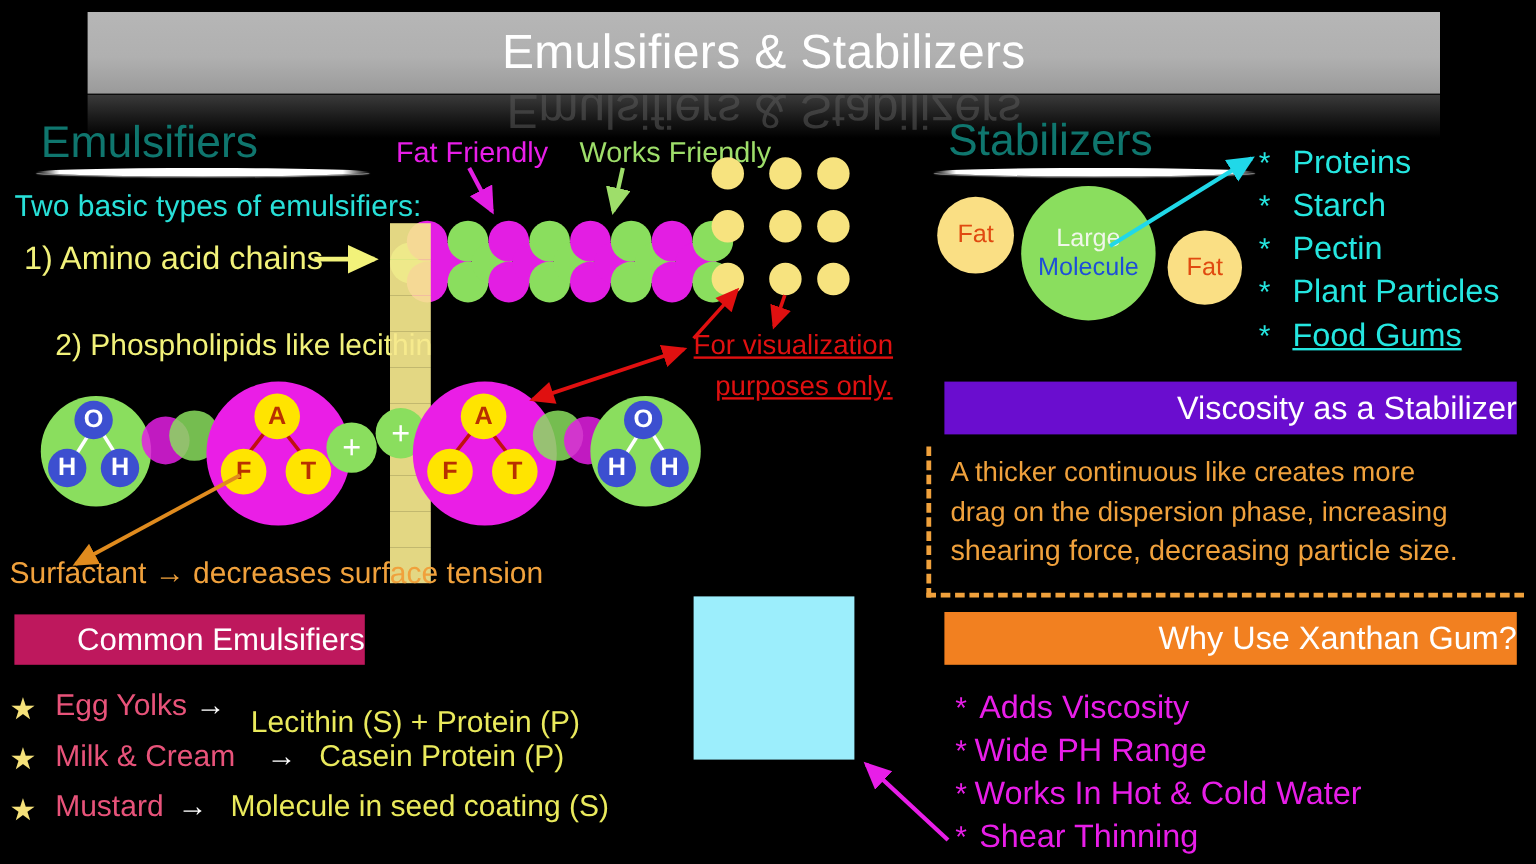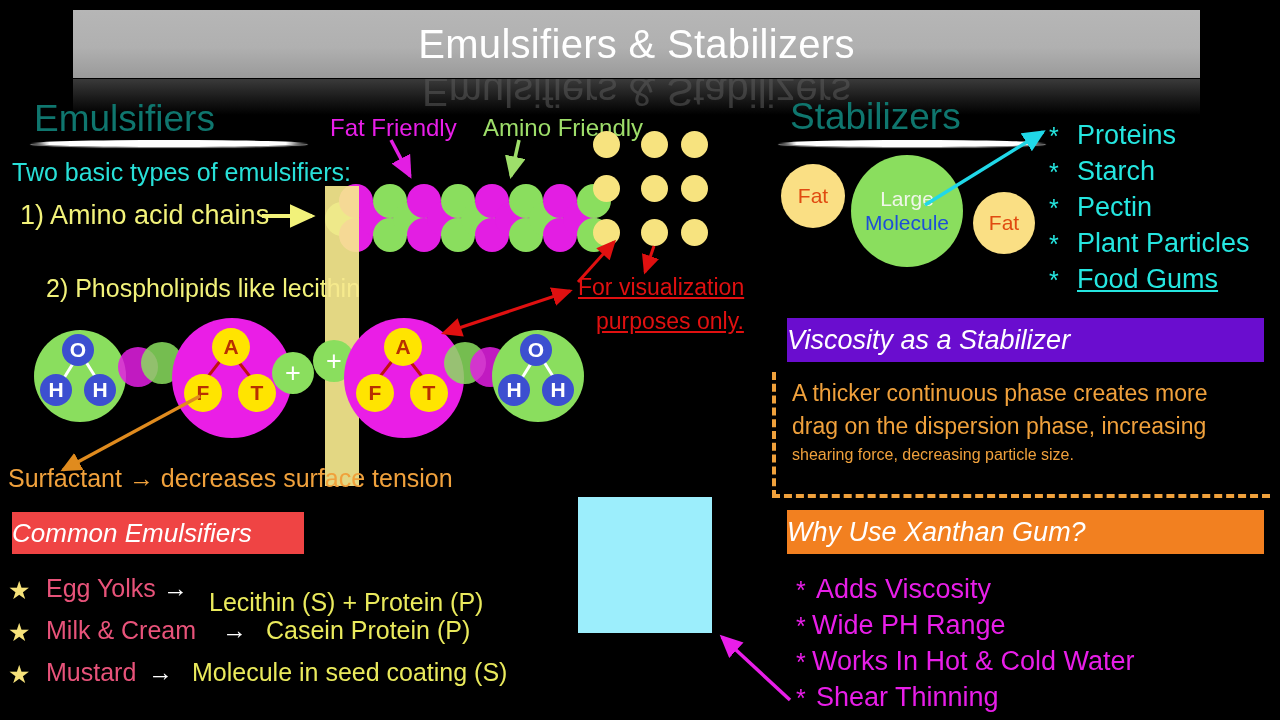--- a/index.html
+++ b/index.html
@@ -54,22 +54,22 @@
     font-size:21px;font-weight:700;font-family:"Liberation Sans",sans-serif;}
   .atom.blue{background:#3c4fd0;color:#fff;}
   .atom.ylw{background:#ffe400;color:#b83000;}
   .bond{position:absolute;background:#fff;height:3px;transform-origin:0 50%;}
   .bond.red{background:#c01010;}
   .sm{position:absolute;border-radius:50%;opacity:.85;}
   .plus{position:absolute;width:42px;height:42px;border-radius:50%;background:#8ade5e;
     display:flex;align-items:center;justify-content:center;color:#fff;font-size:27px;}
 
   
-  .banner{position:absolute;display:flex;align-items:center;justify-content:flex-start;color:#fff;font-style:italic;}
-  .banner.purple{background:#ef4444;}
+  .banner{position:absolute;display:flex;align-items:center;justify-content:flex-end;color:#fff;}
+  .banner.purple{background:#be185d;}
   .banner.purple2{background:#6a0dcf;}
   .banner.orange-bg{background:#f28020;}
 
   
   .dashbox{position:absolute;border-left:4px dashed #f0a13c;border-bottom:4px dashed #f0a13c;}
 
   
   .star{position:absolute;color:#f6e27a;font-size:25px;}
 
   
@@ -92,21 +92,21 @@
   </div>
 
   <div class="sec-head" style="left:34px;top:98px;">Emulsifiers</div>
   <div class="brush" style="left:30px;top:140px;width:278px;"></div>
 
   <div class="txt cyan" style="left:12px;top:158px;font-size:25px;">Two basic types of emulsifiers:</div>
   <div class="txt yellow" style="left:20px;top:200px;font-size:27px;">1) Amino acid chains</div>
   <div class="txt yellow" style="left:46px;top:274px;font-size:25px;">2) Phospholipids like lecithin</div>
 
   <div class="txt magenta" style="left:330px;top:114px;font-size:24px;">Fat Friendly</div>
-  <div class="txt lgreen" style="left:483px;top:114px;font-size:24px;">Amino Friendly</div>
+  <div class="txt lgreen" style="left:483px;top:114px;font-size:24px;">Works Friendly</div>
 
   <div class="chain">
     <div class="c" style="left:0px;top:16px;background:#8ade5e;"></div>
     <div class="c" style="left:14px;top:-2px;background:#e31ee3;"></div>
     <div class="c" style="left:14px;top:32px;background:#e31ee3;"></div>
     <div class="c" style="left:34px;top:16px;background:#e31ee3;"></div>
     <div class="c" style="left:48px;top:-2px;background:#8ade5e;"></div>
     <div class="c" style="left:48px;top:32px;background:#8ade5e;"></div>
     <div class="c" style="left:68px;top:16px;background:#8ade5e;"></div>
     <div class="c" style="left:82px;top:-2px;background:#e31ee3;"></div>
@@ -236,23 +236,23 @@
   <div class="txt cyan2" style="left:1049px;top:230px;font-size:25px;">*</div>
   <div class="txt cyan2" style="left:1077px;top:228px;font-size:27px;">Plant Particles</div>
   <div class="txt cyan2" style="left:1049px;top:266px;font-size:25px;">*</div>
   <div class="txt cyan2 u" style="left:1077px;top:264px;font-size:27px;">Food Gums</div>
 
   <div class="banner purple2" style="left:787px;top:318px;width:477px;height:44px;">
     <span style="font-size:27px;">Viscosity as a Stabilizer</span>
   </div>
 
   <div class="dashbox" style="left:772px;top:372px;width:494px;height:122px;"></div>
-  <div class="txt orange" style="left:792px;top:380px;font-size:23px;">A thicker continuous phase creates more</div>
+  <div class="txt orange" style="left:792px;top:380px;font-size:23px;">A thicker continuous like creates more</div>
   <div class="txt orange" style="left:792px;top:413px;font-size:23px;">drag on the dispersion phase, increasing</div>
-  <div class="txt orange" style="left:792px;top:446px;font-size:16px;text-align:center;">shearing force, decreasing particle size.</div>
+  <div class="txt orange" style="left:792px;top:446px;font-size:24px;text-align:center;">shearing force, decreasing particle size.</div>
 
   <div class="banner orange-bg" style="left:787px;top:510px;width:477px;height:44px;">
     <span style="font-size:27px;">Why Use Xanthan Gum?</span>
   </div>
 
   <div class="txt magenta" style="left:796px;top:576px;font-size:25px;">*</div>
   <div class="txt magenta" style="left:816px;top:574px;font-size:27px;">Adds Viscosity</div>
   <div class="txt magenta" style="left:796px;top:612px;font-size:25px;">*</div>
   <div class="txt magenta" style="left:812px;top:610px;font-size:27px;">Wide PH Range</div>
   <div class="txt magenta" style="left:796px;top:648px;font-size:25px;">*</div>

